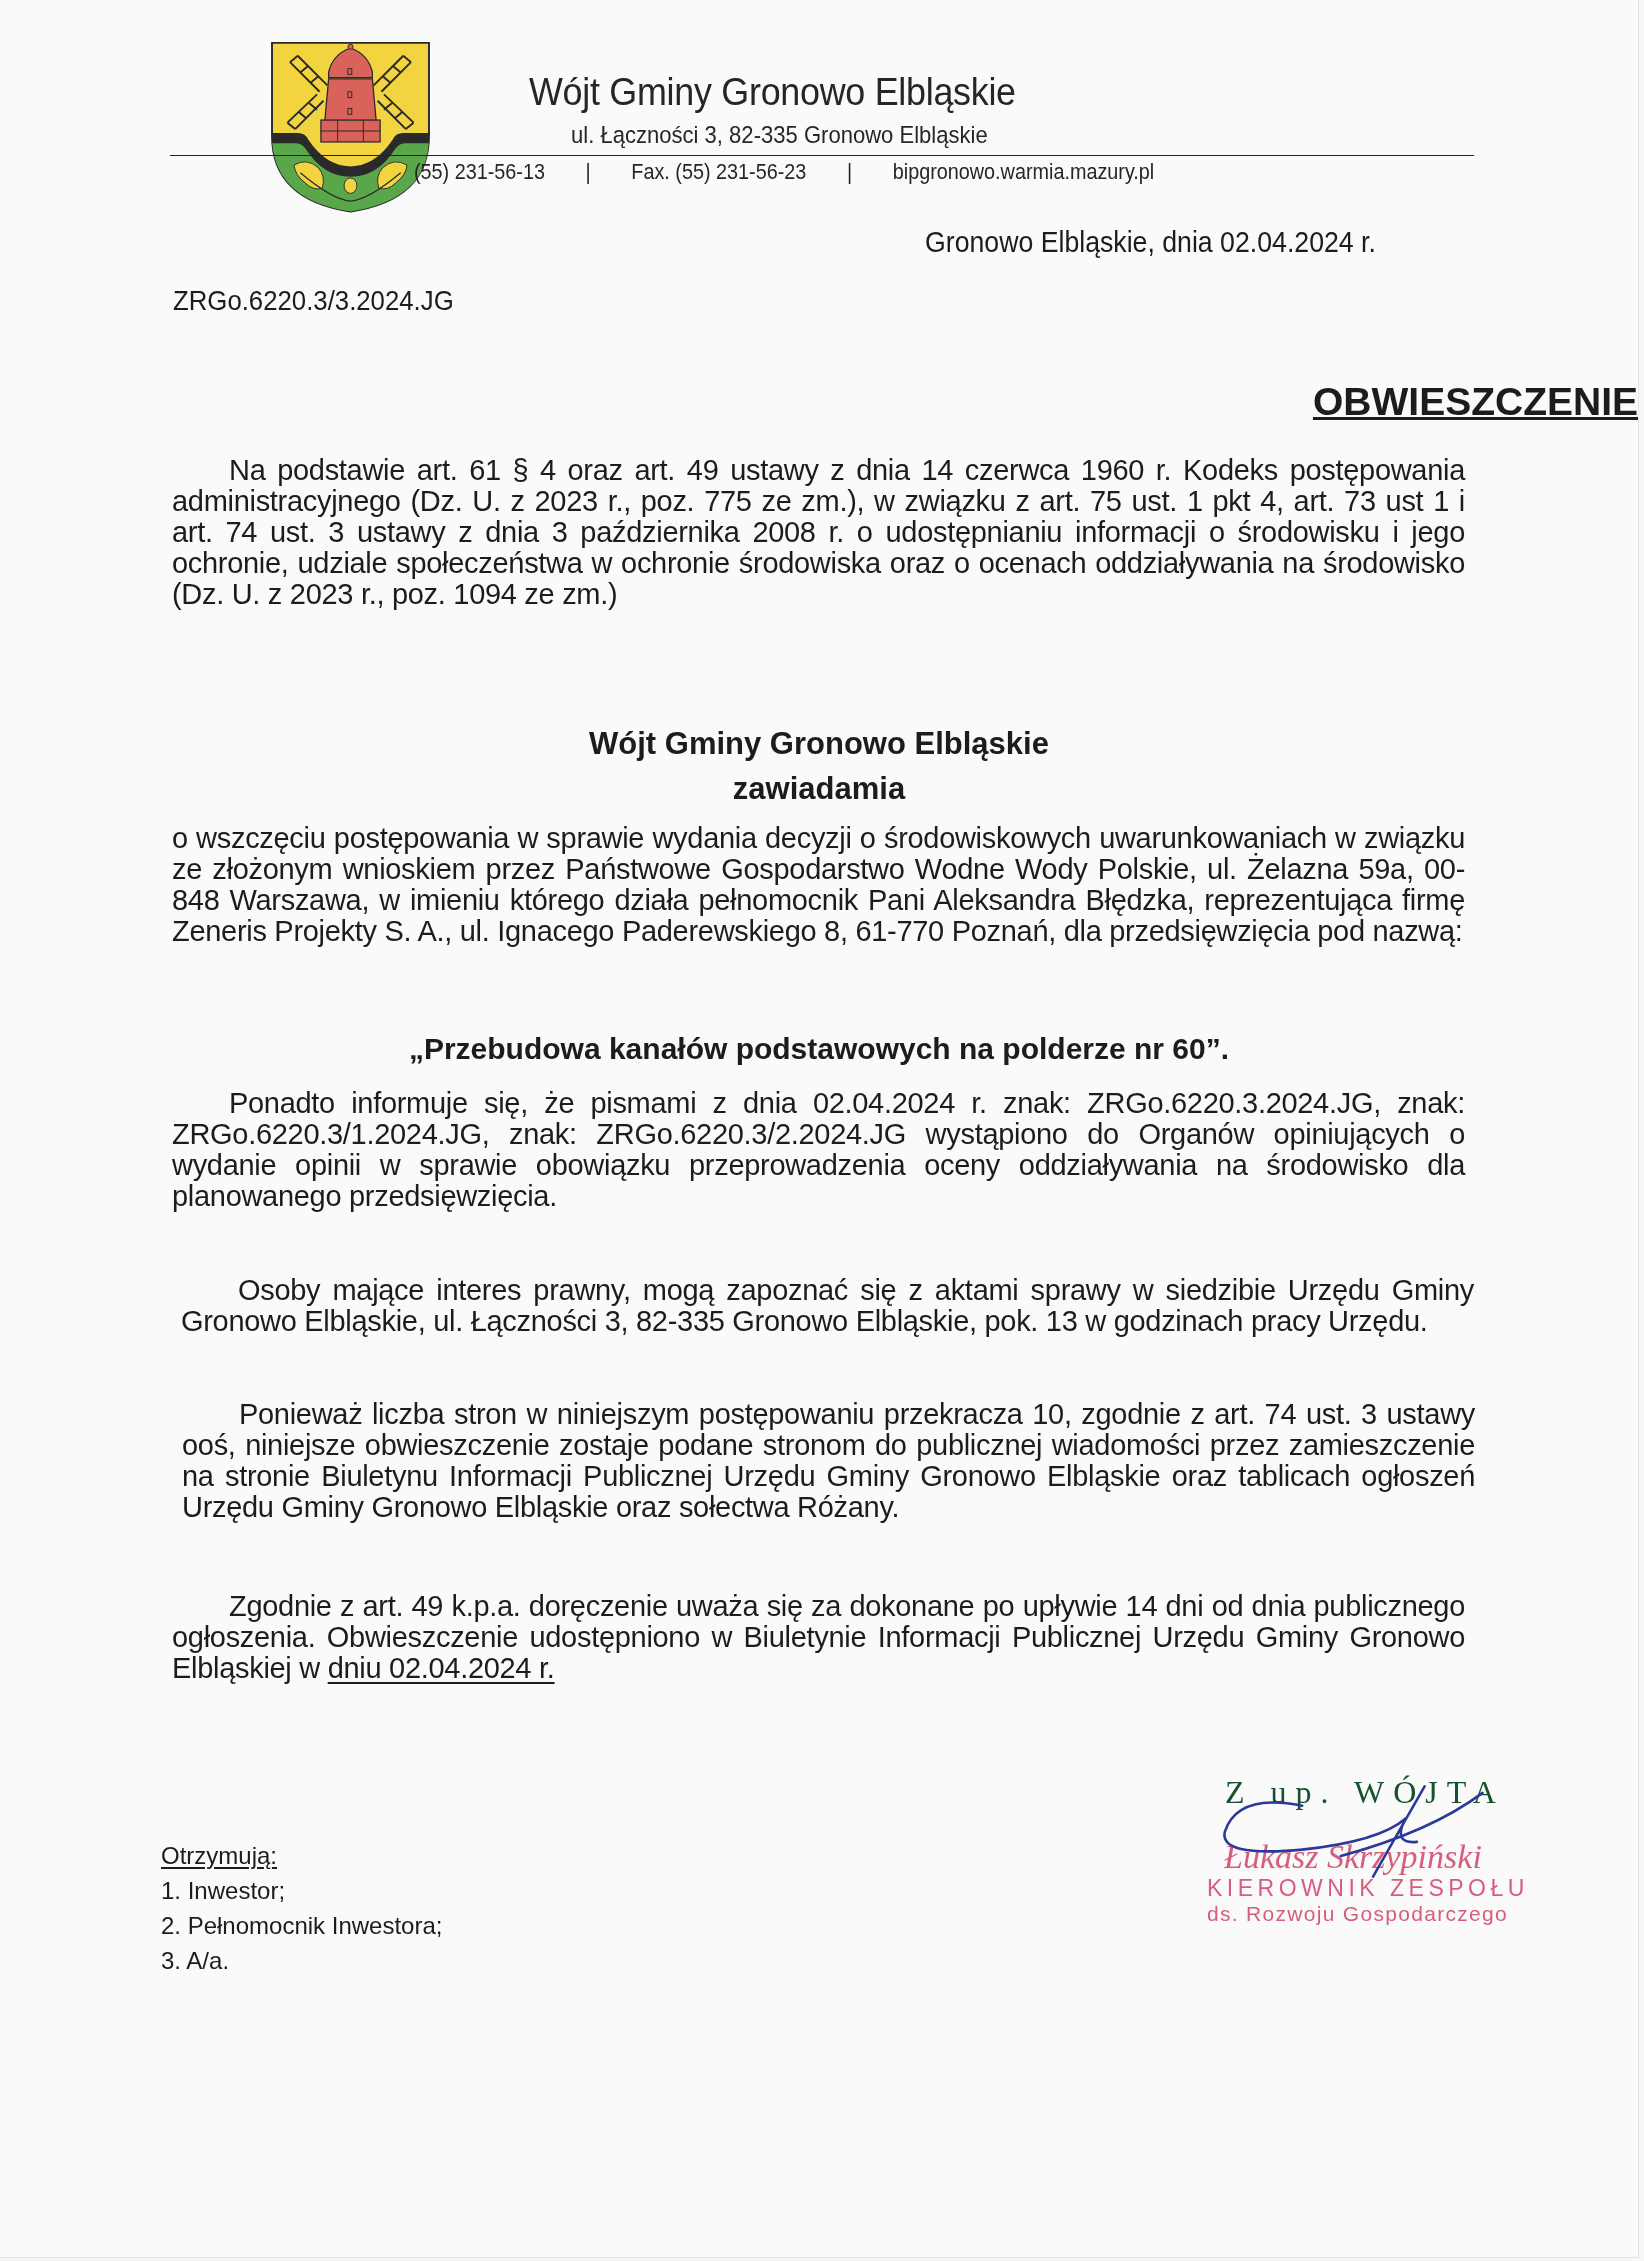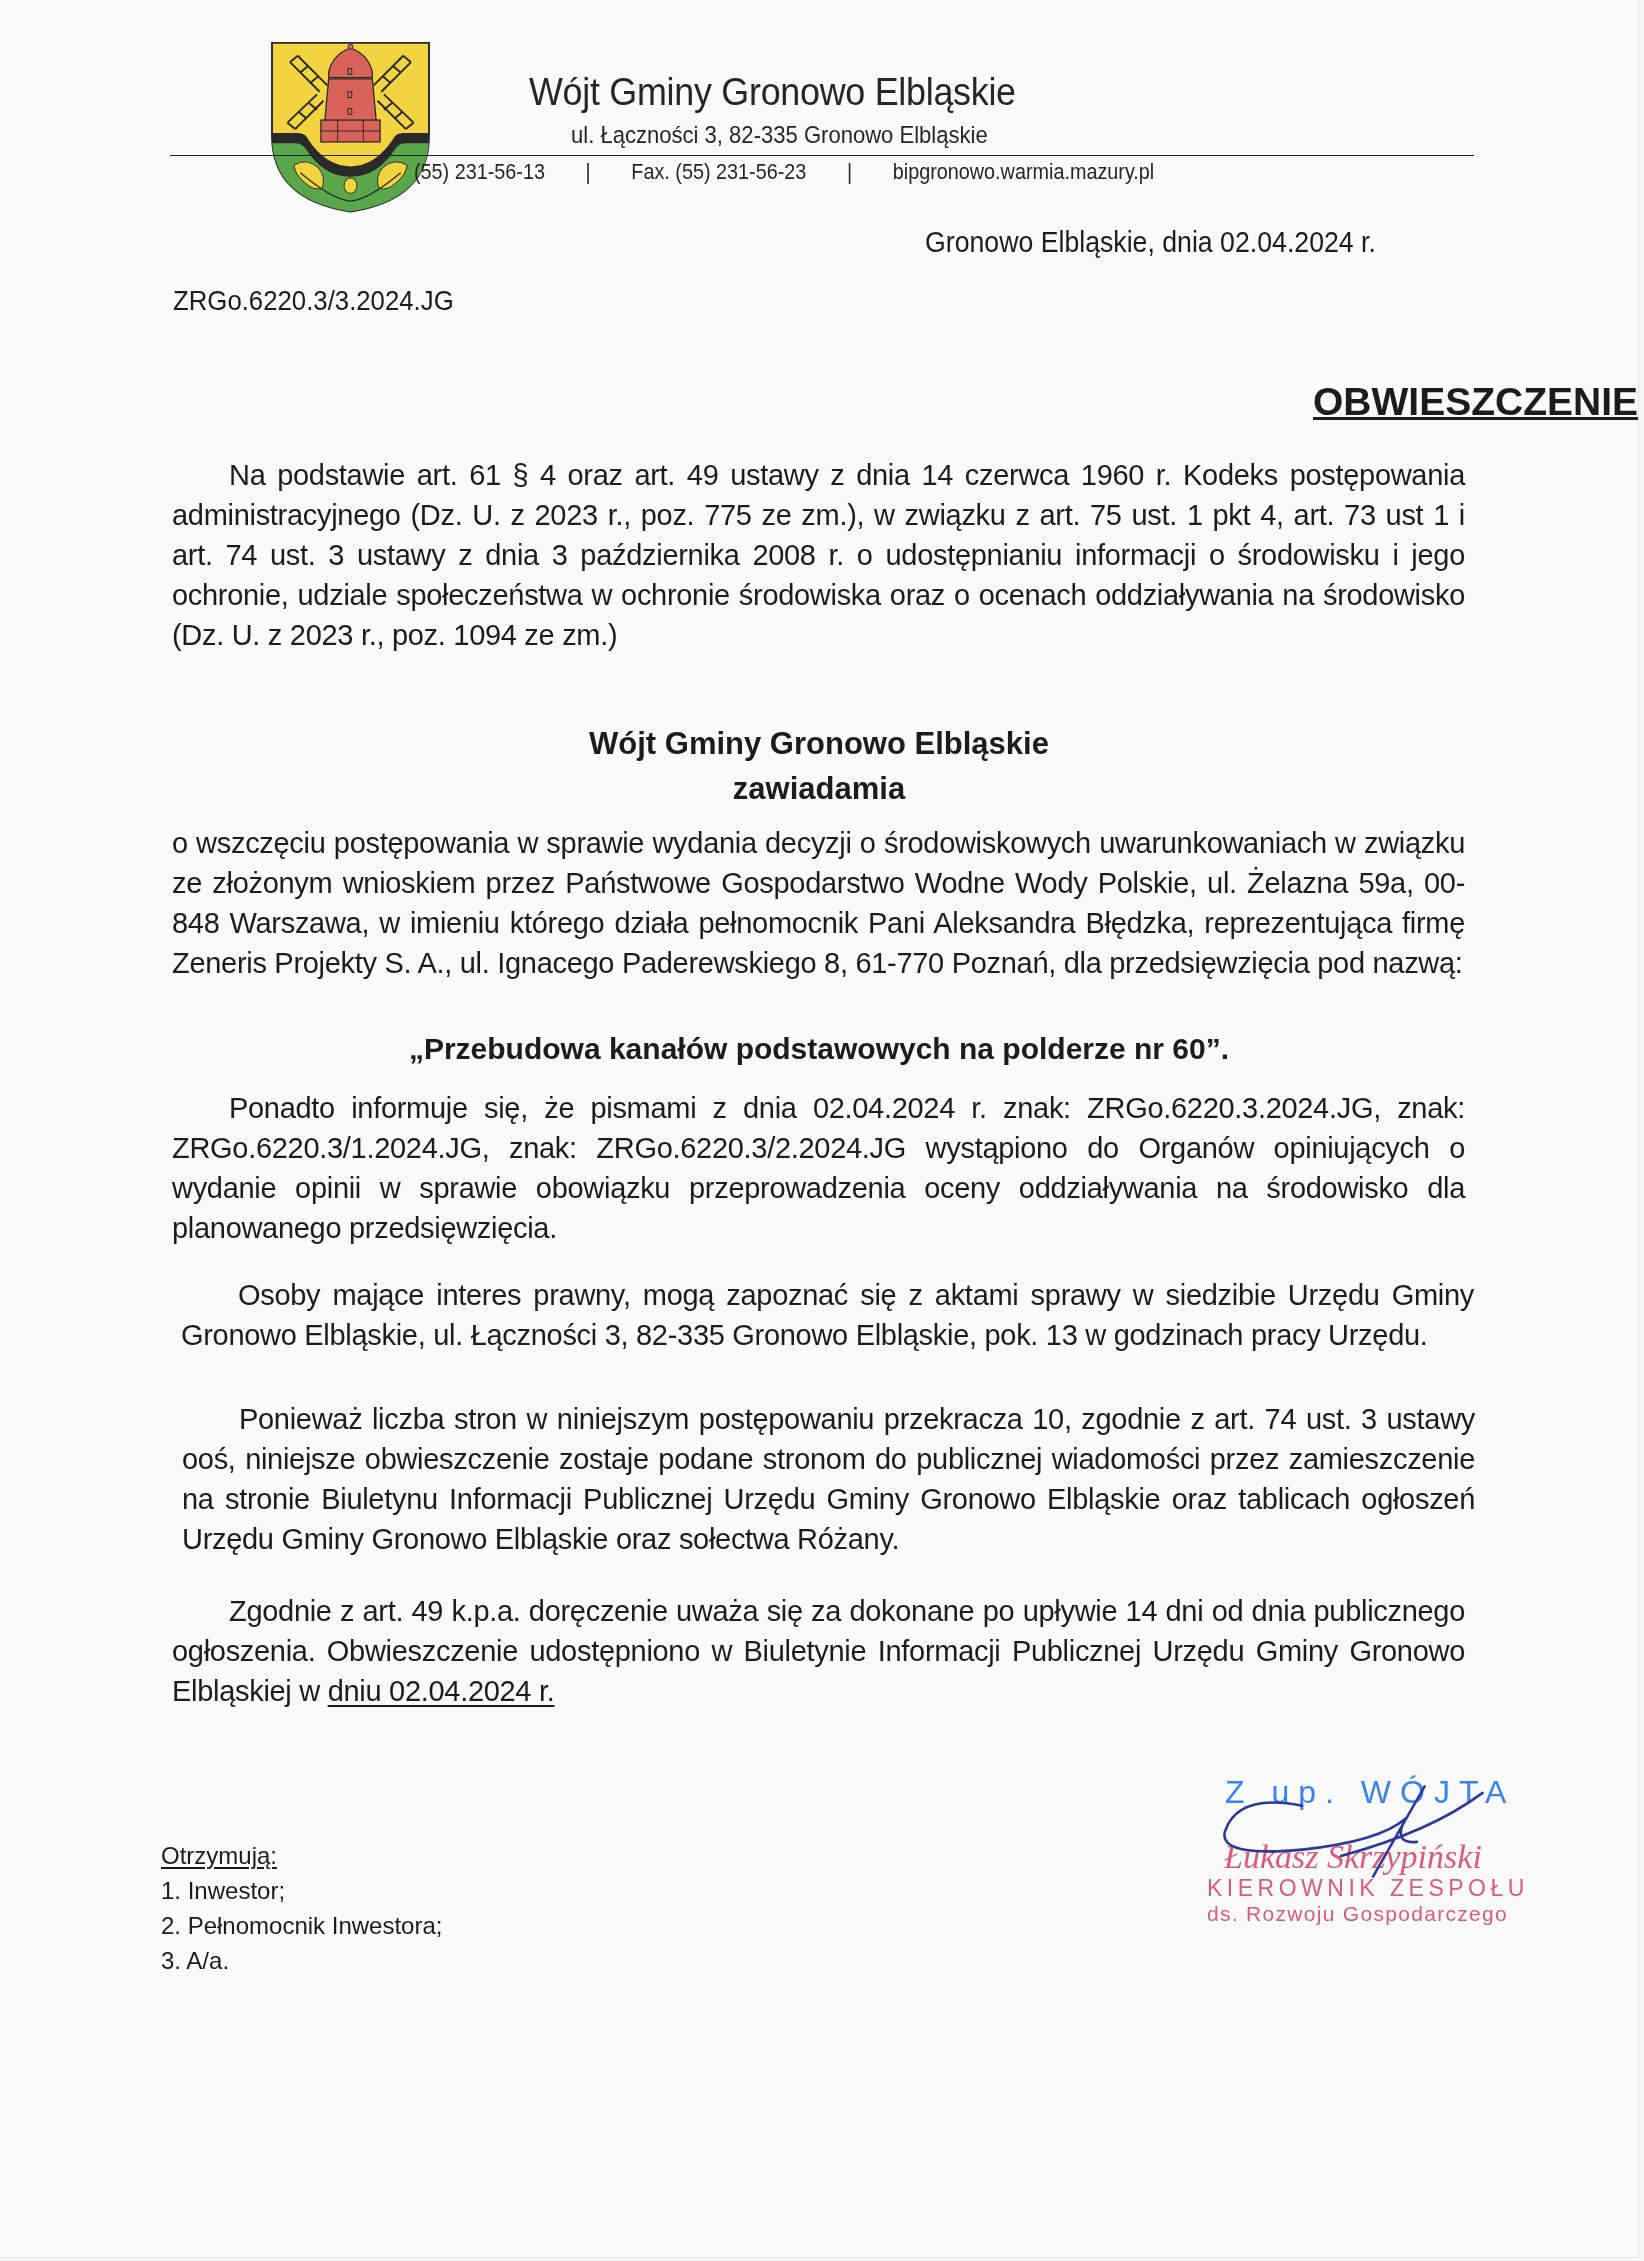--- a/index.html
+++ b/index.html
@@ -24,38 +24,38 @@
     .lh-contacts { left: 414px; top: 159px; font-size: 22px; color: #262626; transform: scaleX(0.9); transform-origin: left top; }
     .lh-sep { display: inline-block; margin: 0 39px; }
 
     .date-line { left: 925px; top: 226px; font-size: 29px; transform: scaleX(0.92); transform-origin: left top; }
     .ref-no { left: 173px; top: 285px; font-size: 28px; transform: scaleX(0.92); transform-origin: left top; }
     .doc-title { left: 0; width: 1638px; top: 380px; text-align: right; font-size: 39px; font-weight: bold; text-decoration: underline; }
 
     
     .body-text {
       position: absolute; left: 172px; width: 1293px;
-      font-size: 29px; line-height: 40px; text-align: justify;
+      font-size: 29px; line-height: 31px; text-align: justify;
       letter-spacing: -0.3px;
     }
     .indent { text-indent: 57px; }
     .p1 { top: 455px; }
     .center-bold { position: absolute; left: 0; width: 1638px; text-align: center; font-weight: bold; font-size: 31px; }
     .authority { top: 726px; }
     .notifies { top: 771px; }
     .p2 { top: 823px; text-align-last: left; }
     .project-title { top: 1032px; font-size: 30px; }
     .p3 { top: 1088px; }
     .p4 { top: 1266px; }
     .p5 { top: 1389px; }
     .p6 { top: 1591px; }
     .underline { text-decoration: underline; text-decoration-thickness: 1.9px; text-underline-offset: 3.9px; }
 
     
-    .stamp-line1 { left: 1225px; top: 1774px; font-family: Liberation Sans, sans-serif; font-size: 32px; color: #3b82f6; letter-spacing: 9px; }
+    .stamp-line1 { left: 1225px; top: 1774px; font-family: Liberation Serif, serif; font-size: 32px; color: #14532d; letter-spacing: 9px; }
     .stamp-name { left: 1224px; top: 1838px; font-family: "Liberation Serif", "DejaVu Serif", serif; font-style: italic; font-size: 34px; color: #d75d7a; }
     .stamp-role { left: 1207px; top: 1875px; font-size: 23px; color: #d75d7a; letter-spacing: 4.5px; }
     .stamp-dept { left: 1207px; top: 1902px; font-size: 21px; color: #d75d7a; letter-spacing: 1.3px; }
     .signature { position: absolute; left: 1212px; top: 1780px; width: 335px; height: 116px; }
 
     
     .list { position: absolute; left: 161px; font-size: 24px; line-height: 35px; }
     .list .heading { text-decoration: underline; text-decoration-thickness: 1.9px; text-underline-offset: 3.2px; }
     .recipients { top: 1838px; }
     .postings { top: 1978px; }

